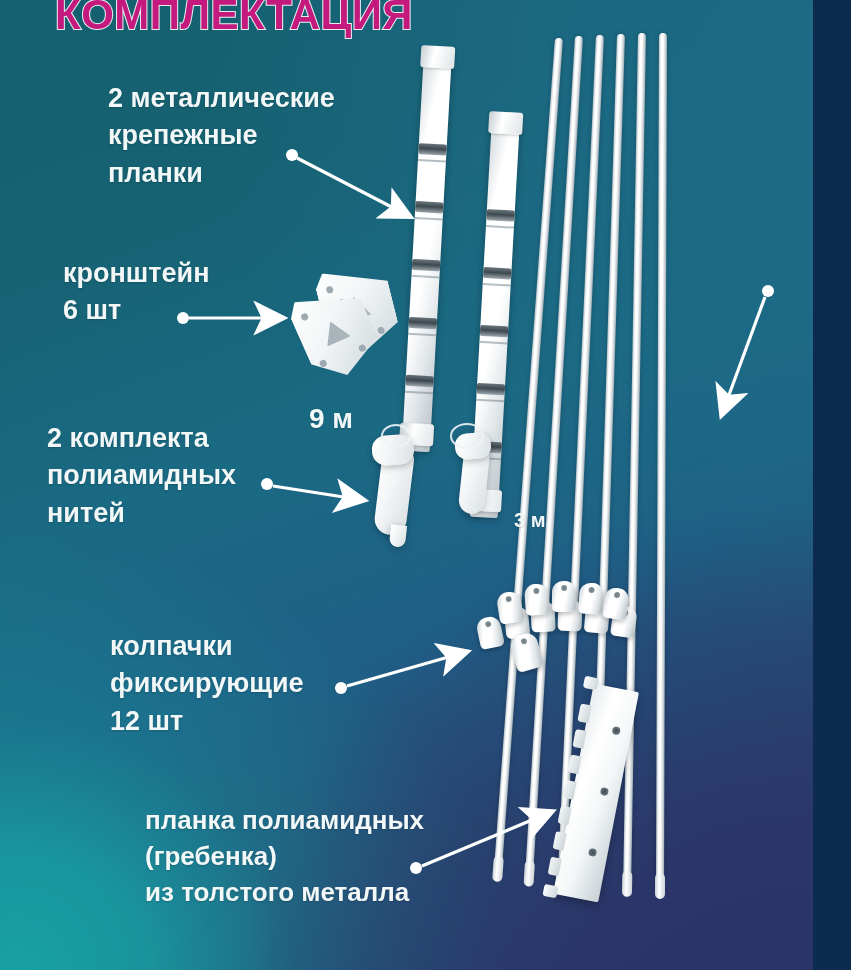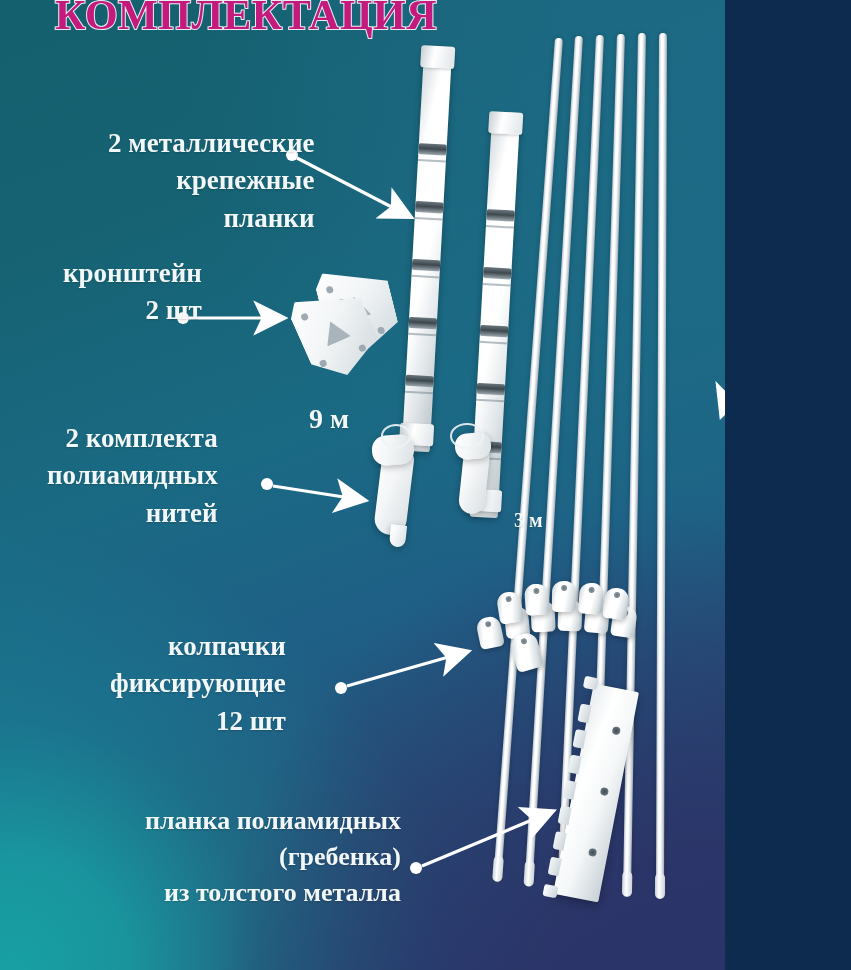--- a/index.html
+++ b/index.html
@@ -3,30 +3,29 @@
 <meta charset="utf-8">
 <title>Комплектация</title>
 <style>
   html, body {
     margin: 0;
     padding: 0;
     background: #0d2b4e;
   }
   #canvas {
     position: relative;
-    width: 725px;
+    width: 813px;
     height: 970px;
     overflow: hidden;
-    font-family: Liberation Serif, serif;
+    font-family: Liberation Sans, sans-serif;
     background:
       radial-gradient(115% 90% at 96% 104%, #2b3468 0%, rgba(43,52,104,0.92) 18%, rgba(40,56,107,0.55) 34%, rgba(40,60,105,0.0) 58%),
       radial-gradient(100% 75% at 2% 100%, #17a0a4 0%, rgba(23,160,164,0.85) 16%, rgba(22,140,150,0.45) 34%, rgba(22,120,135,0.0) 60%),
       radial-gradient(120% 95% at 100% 8%, #1d6a86 0%, rgba(29,106,134,0.75) 28%, rgba(25,95,120,0.0) 62%),
       linear-gradient(160deg, #14606f 0%, #166272 20%, #1a6a84 44%, #1f5f86 62%, #294a74 80%, #2b3468 100%);
-    text-align: right;
   }
 
   
   .title {
     position: absolute;
     left: 55px;
     top: -9px;
     font-size: 42px;
     font-weight: bold;
     letter-spacing: 0.5px;
@@ -40,21 +39,21 @@
   .label {
     position: absolute;
     color: #f2f7f8;
     font-size: 27px;
     font-weight: bold;
     line-height: 1.38;
     white-space: pre-line;
     text-shadow: 0 1px 2px rgba(0,0,0,0.18);
   }
   .label.sm { font-size: 26px; }
-  .lbl-strips   { left: 108px; top: 80px; margin-top: 45px; }
+  .lbl-strips   { left: 108px; top: 80px; }
   .lbl-bracket  { left: 63px;  top: 255px; }
   .lbl-threads  { left: 47px;  top: 420px; }
   .lbl-caps     { left: 110px; top: 628px; }
   .lbl-comb     { left: 145px; top: 803px; }
   .lbl-rods     { left: 694px; top: 236px; }
   .lbl-5m       { left: 309px; top: 400px; font-size: 28px; }
   .lbl-3m       { left: 514px; top: 507px; font-size: 20px; }
 
   
   .arrows { position: absolute; inset: 0; width: 851px; height: 970px; pointer-events: none; }
@@ -302,21 +301,21 @@
       <line x1="765" y1="297" x2="722" y2="414" stroke="#ffffff" stroke-width="3.2" marker-end="url(#ah)"></line>
     </g>
   </svg>
 
   <div class="title">КОМПЛЕКТАЦИЯ</div>
 
   <div class="label lbl-strips">2 металлические
 крепежные
 планки</div>
   <div class="label lbl-bracket">кронштейн
-2 шт</div>
+6 шт</div>
   <div class="label lbl-threads">2 комплекта
 полиамидных
 нитей</div>
   <div class="label lbl-caps">колпачки
 фиксирующие
 12 шт</div>
   <div class="label lbl-comb sm">планка полиамидных
 (гребенка)
 из толстого металла</div>
   <div class="label lbl-5m">9 м</div>

